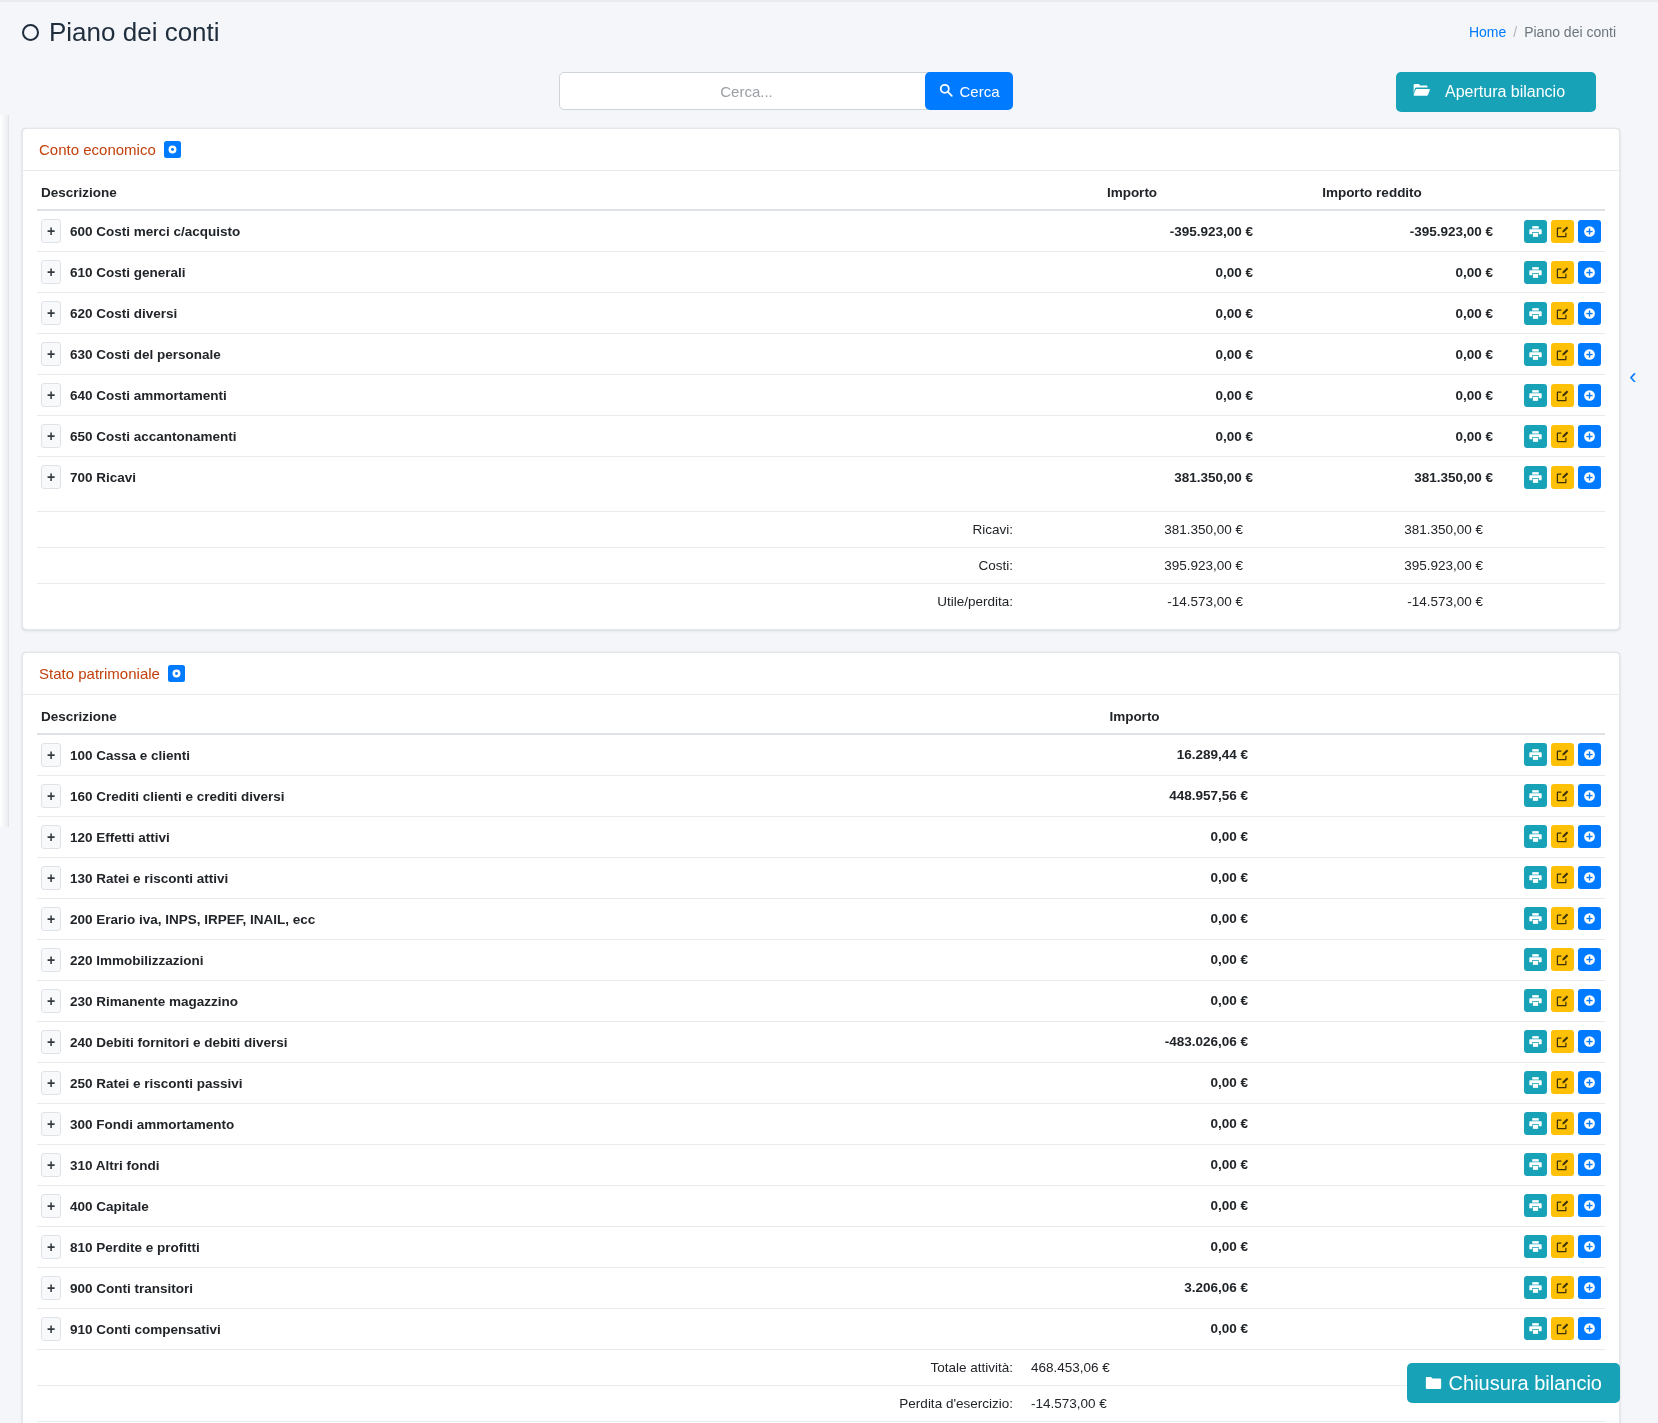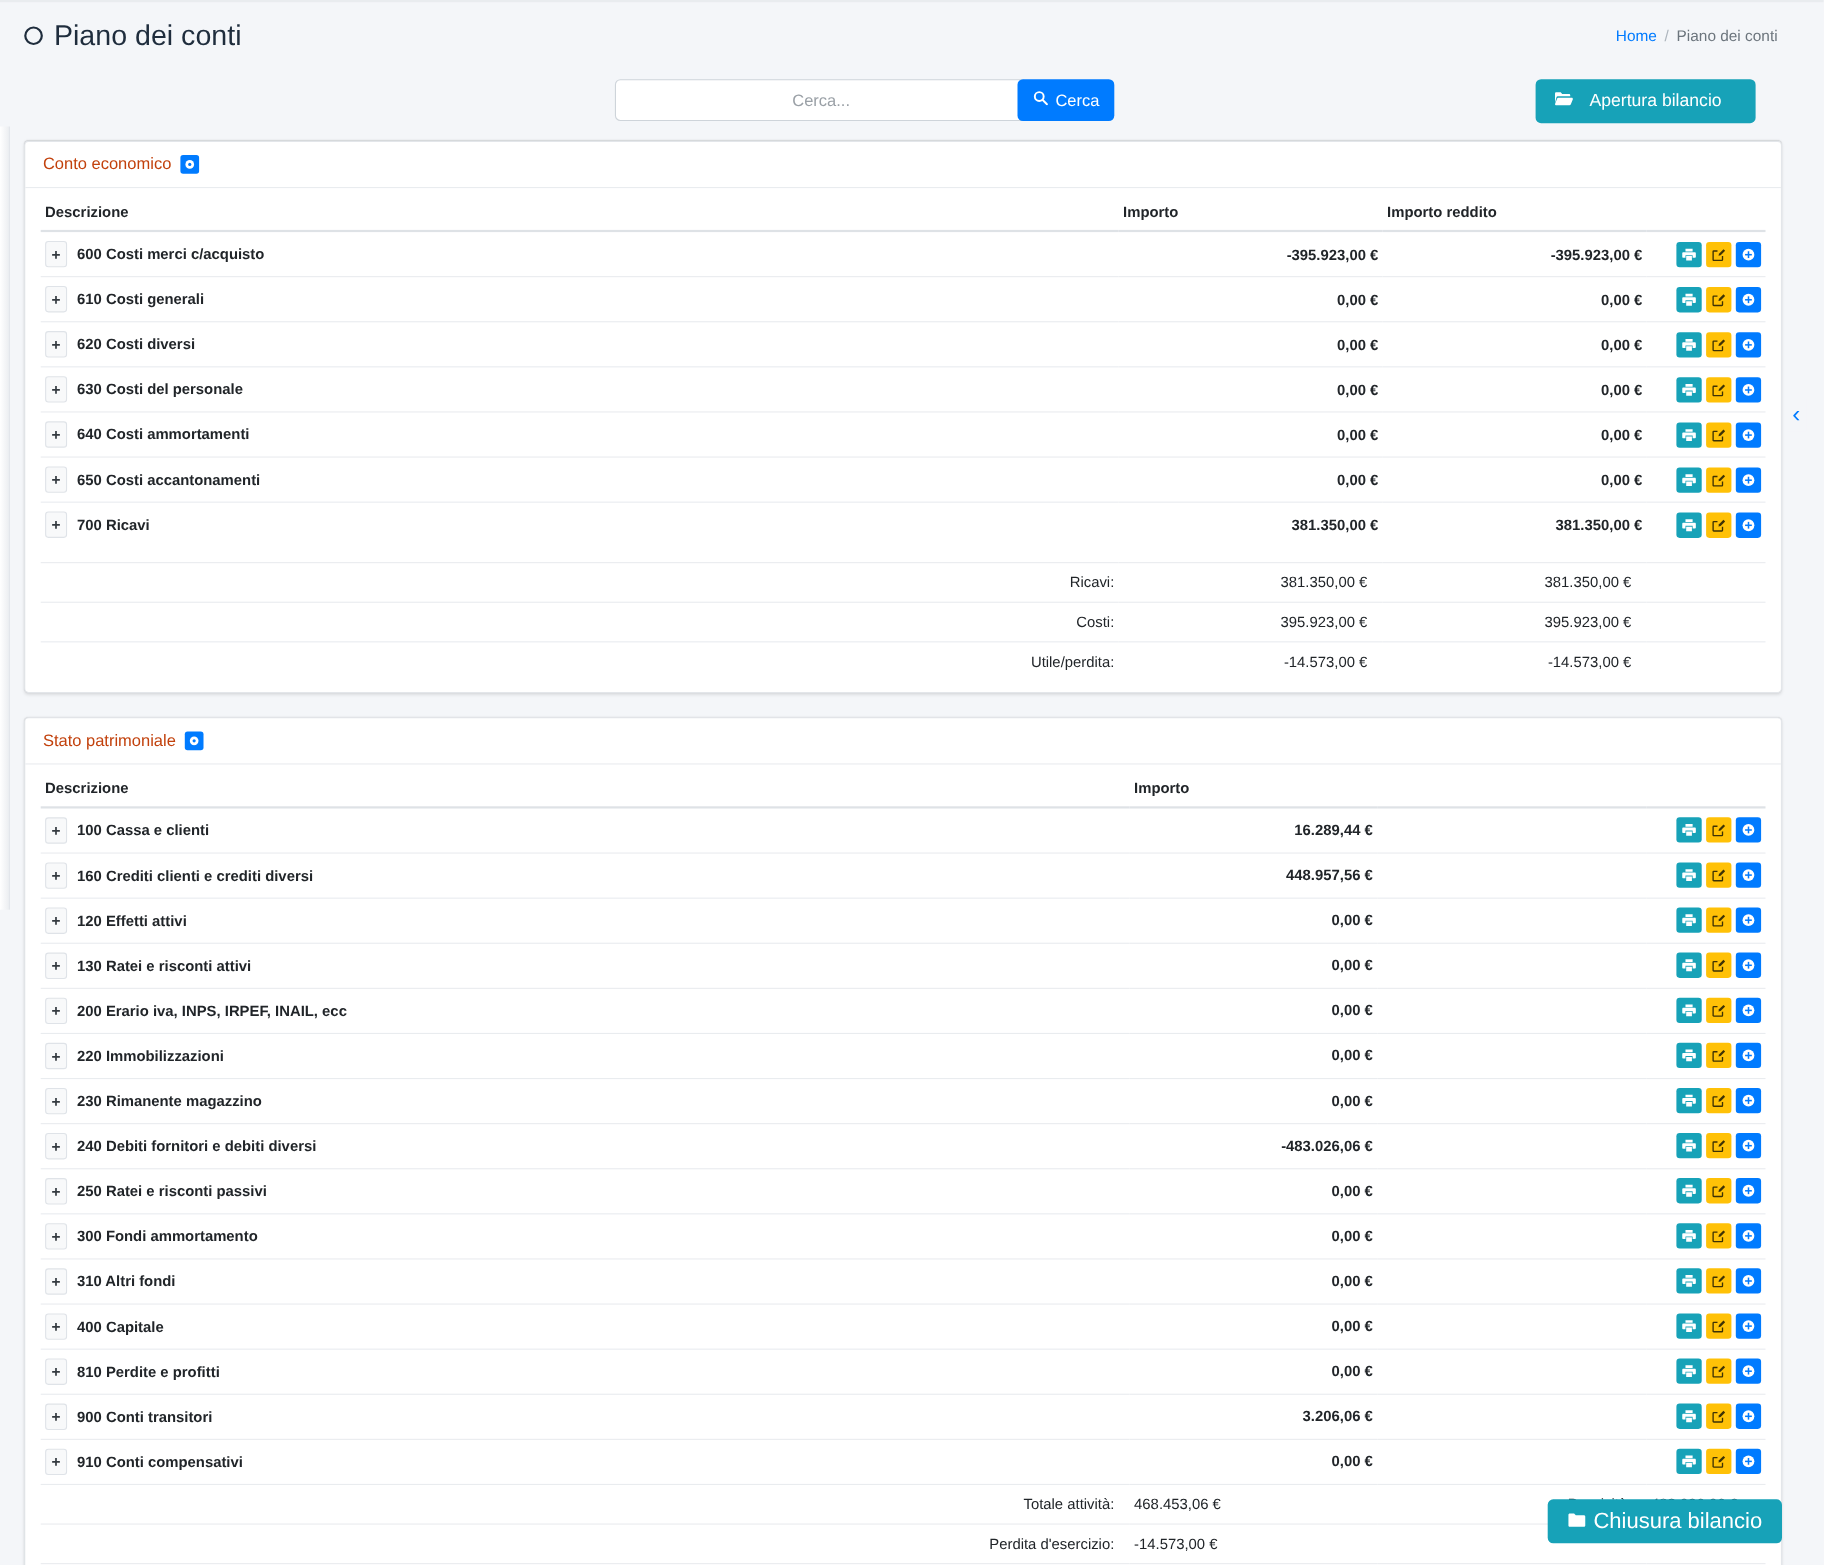--- a/index.html
+++ b/index.html
@@ -149,21 +149,21 @@
     table-layout: fixed;
   }
   table.acct th {
     text-align: left;
     font-size: 13.5px;
     font-weight: bold;
     color: #212529;
     padding: 6px 4px 9px 4px;
     border-bottom: 2px solid #dee2e6;
   }
-  table.acct th.num { text-align: left; padding-right: 14px; }
+  table.acct th.num { text-align: center; padding-right: 14px; }
   table.acct td {
     padding: 8px 4px;
     border-top: 1px solid #e9ecef;
     font-size: 13.5px;
     vertical-align: middle;
   }
   table.acct tr.row td { font-weight: bold; }
   td.desc { }
   td.num {
     text-align: right;

